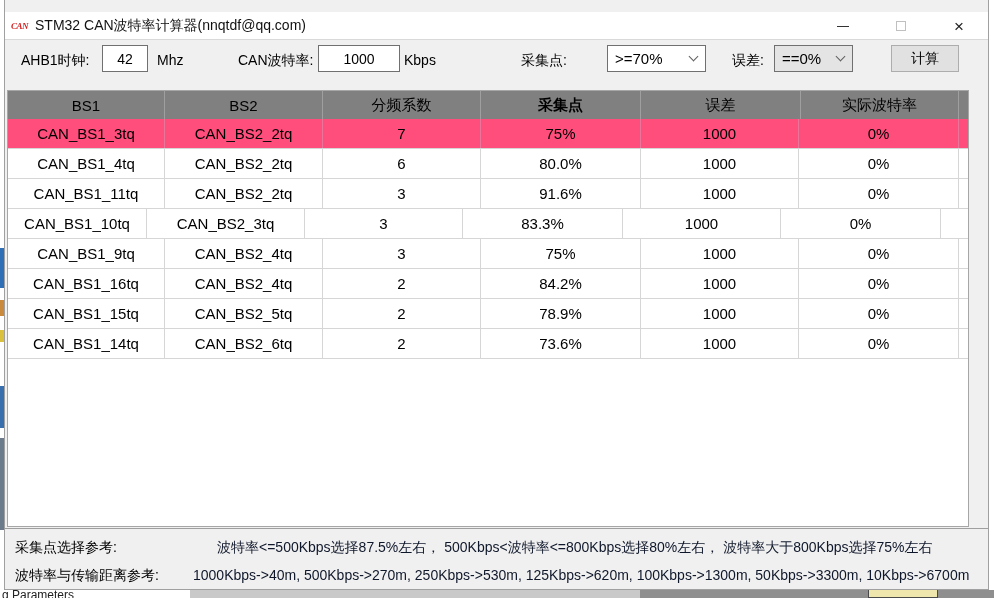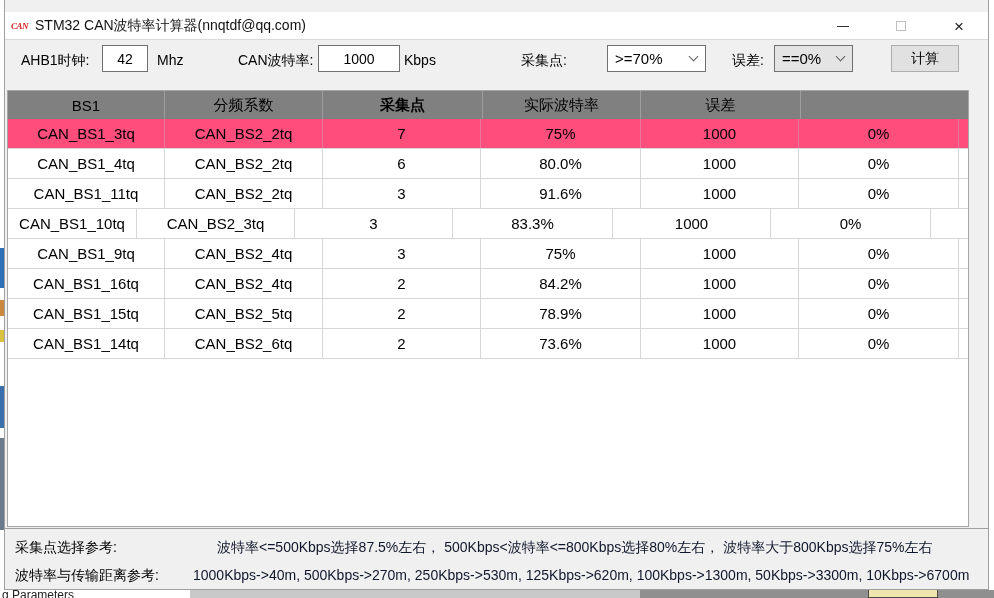--- a/index.html
+++ b/index.html
@@ -115,24 +115,25 @@
   <div class="combo" style="left:769px; width:79px; background:#e4e4e4;">
     <span>==0%</span>
     <span class="chev"></span>
   </div>
 
   <div id="calc-button">计算</div>
 
   <div id="grid">
     <div class="grid-header" id="grid-header">
         <div class="hcell" style="width: 157px;">BS1</div>
+        <div class="hcell" style="width: 158px;">BS2</div>
         <div class="hcell" style="width: 158px;">分频系数</div>
         <div class="hcell sorted" style="width: 160px;">采集点</div>
+        <div class="hcell" style="width: 160px;">误差</div>
         <div class="hcell" style="width: 158px;">实际波特率</div>
-        <div class="hcell" style="width: 160px;">误差</div>
       </div>
     <div id="grid-body">
         <div class="grid-row selected">
           <div class="cell" style="width: 157px;">CAN_BS1_3tq</div>
           <div class="cell" style="width: 158px;">CAN_BS2_2tq</div>
           <div class="cell" style="width: 158px;">7</div>
           <div class="cell" style="width: 160px;">75%</div>
           <div class="cell" style="width: 158px;">1000</div>
           <div class="cell" style="width: 160px;">0%</div>
         </div>
@@ -146,21 +147,21 @@
         </div>
         <div class="grid-row">
           <div class="cell" style="width: 157px;">CAN_BS1_11tq</div>
           <div class="cell" style="width: 158px;">CAN_BS2_2tq</div>
           <div class="cell" style="width: 158px;">3</div>
           <div class="cell" style="width: 160px;">91.6%</div>
           <div class="cell" style="width: 158px;">1000</div>
           <div class="cell" style="width: 160px;">0%</div>
         </div>
         <div class="grid-row">
-          <div class="cell" style="width: 129px;">CAN_BS1_10tq</div>
+          <div class="cell" style="width: 139px;">CAN_BS1_10tq</div>
           <div class="cell" style="width: 158px;">CAN_BS2_3tq</div>
           <div class="cell" style="width: 158px;">3</div>
           <div class="cell" style="width: 160px;">83.3%</div>
           <div class="cell" style="width: 158px;">1000</div>
           <div class="cell" style="width: 160px;">0%</div>
         </div>
         <div class="grid-row">
           <div class="cell" style="width: 157px;">CAN_BS1_9tq</div>
           <div class="cell" style="width: 158px;">CAN_BS2_4tq</div>
           <div class="cell" style="width: 158px;">3</div>

